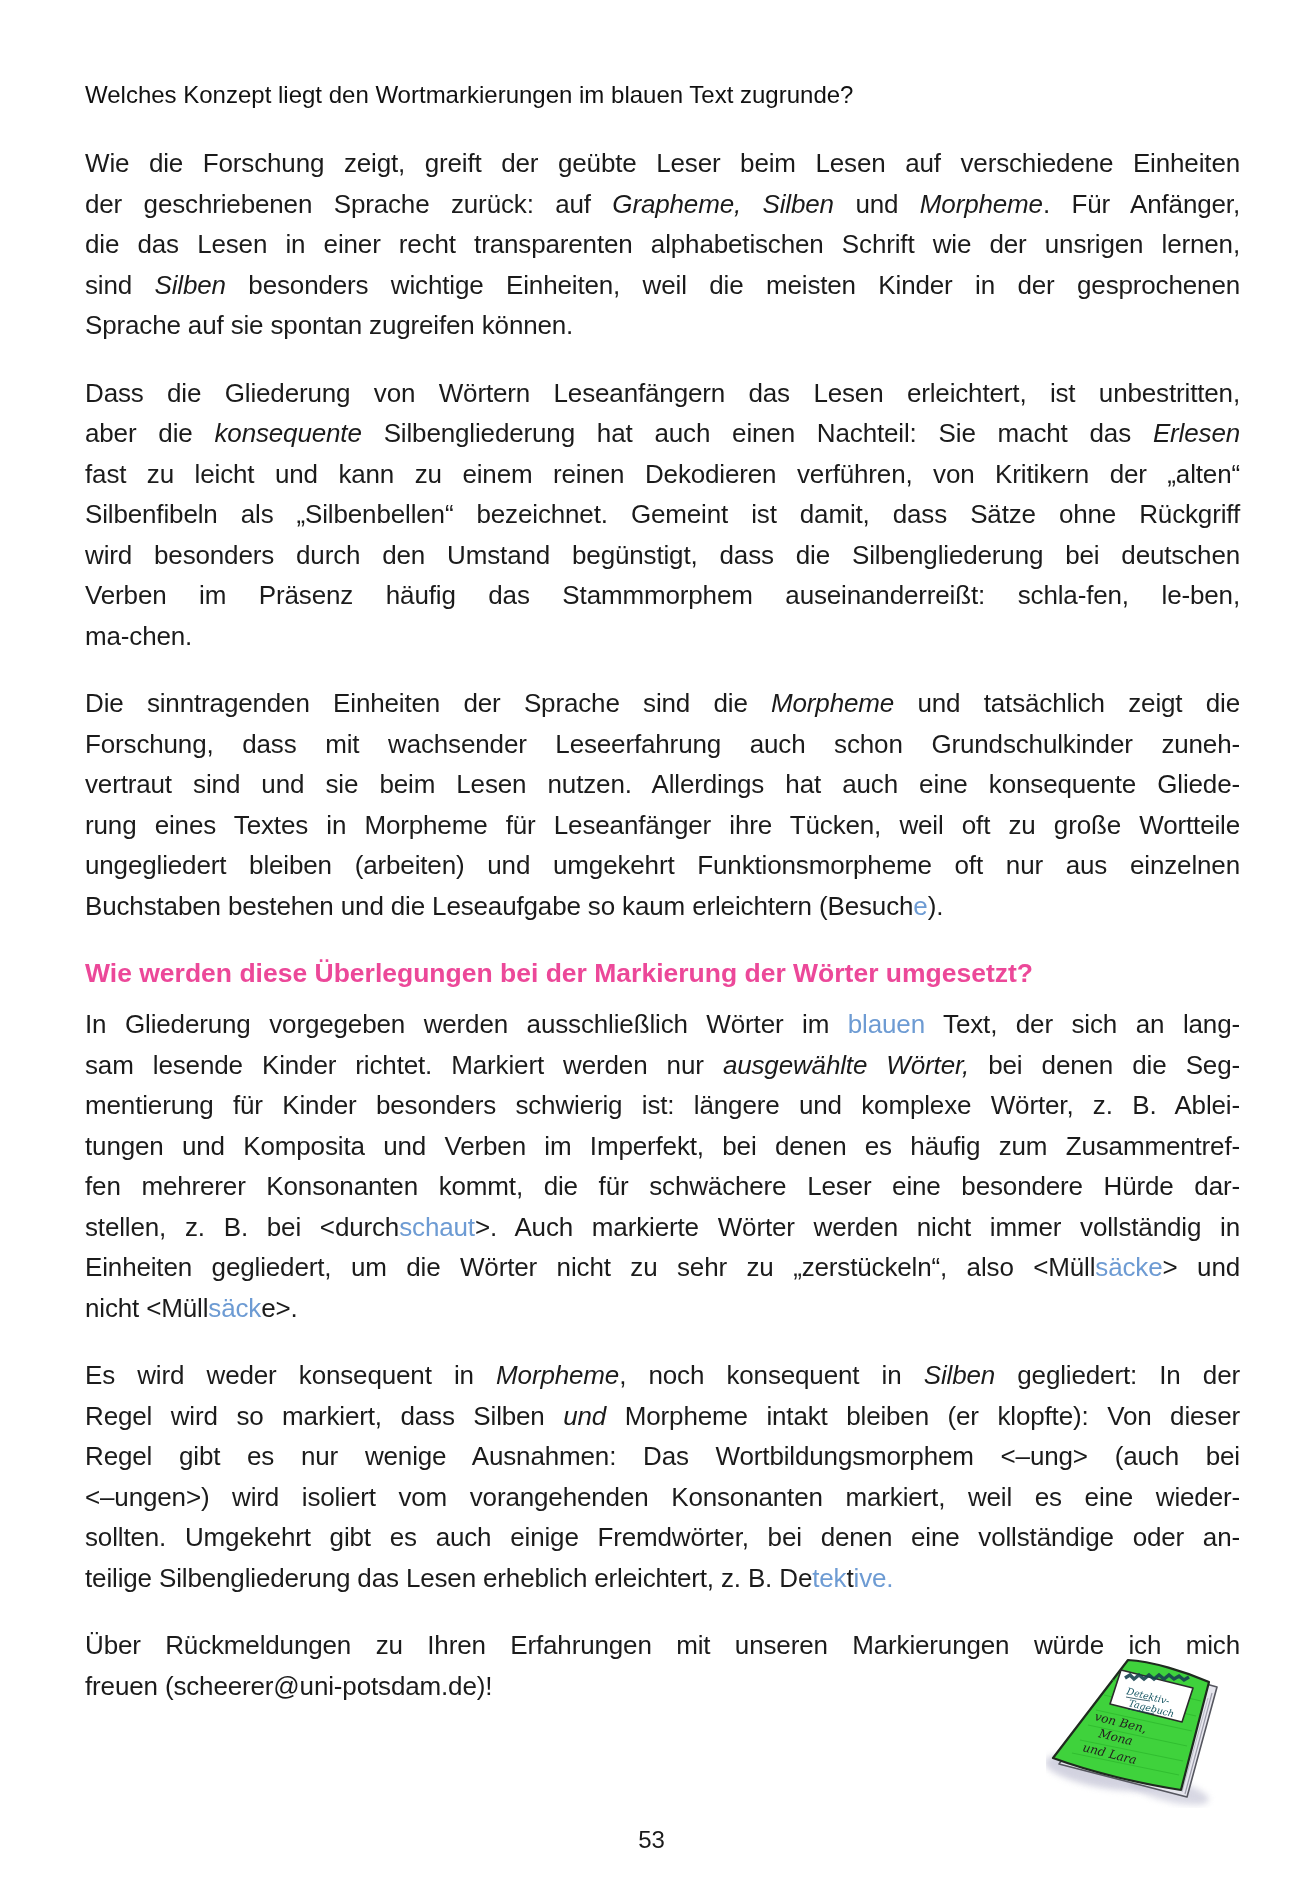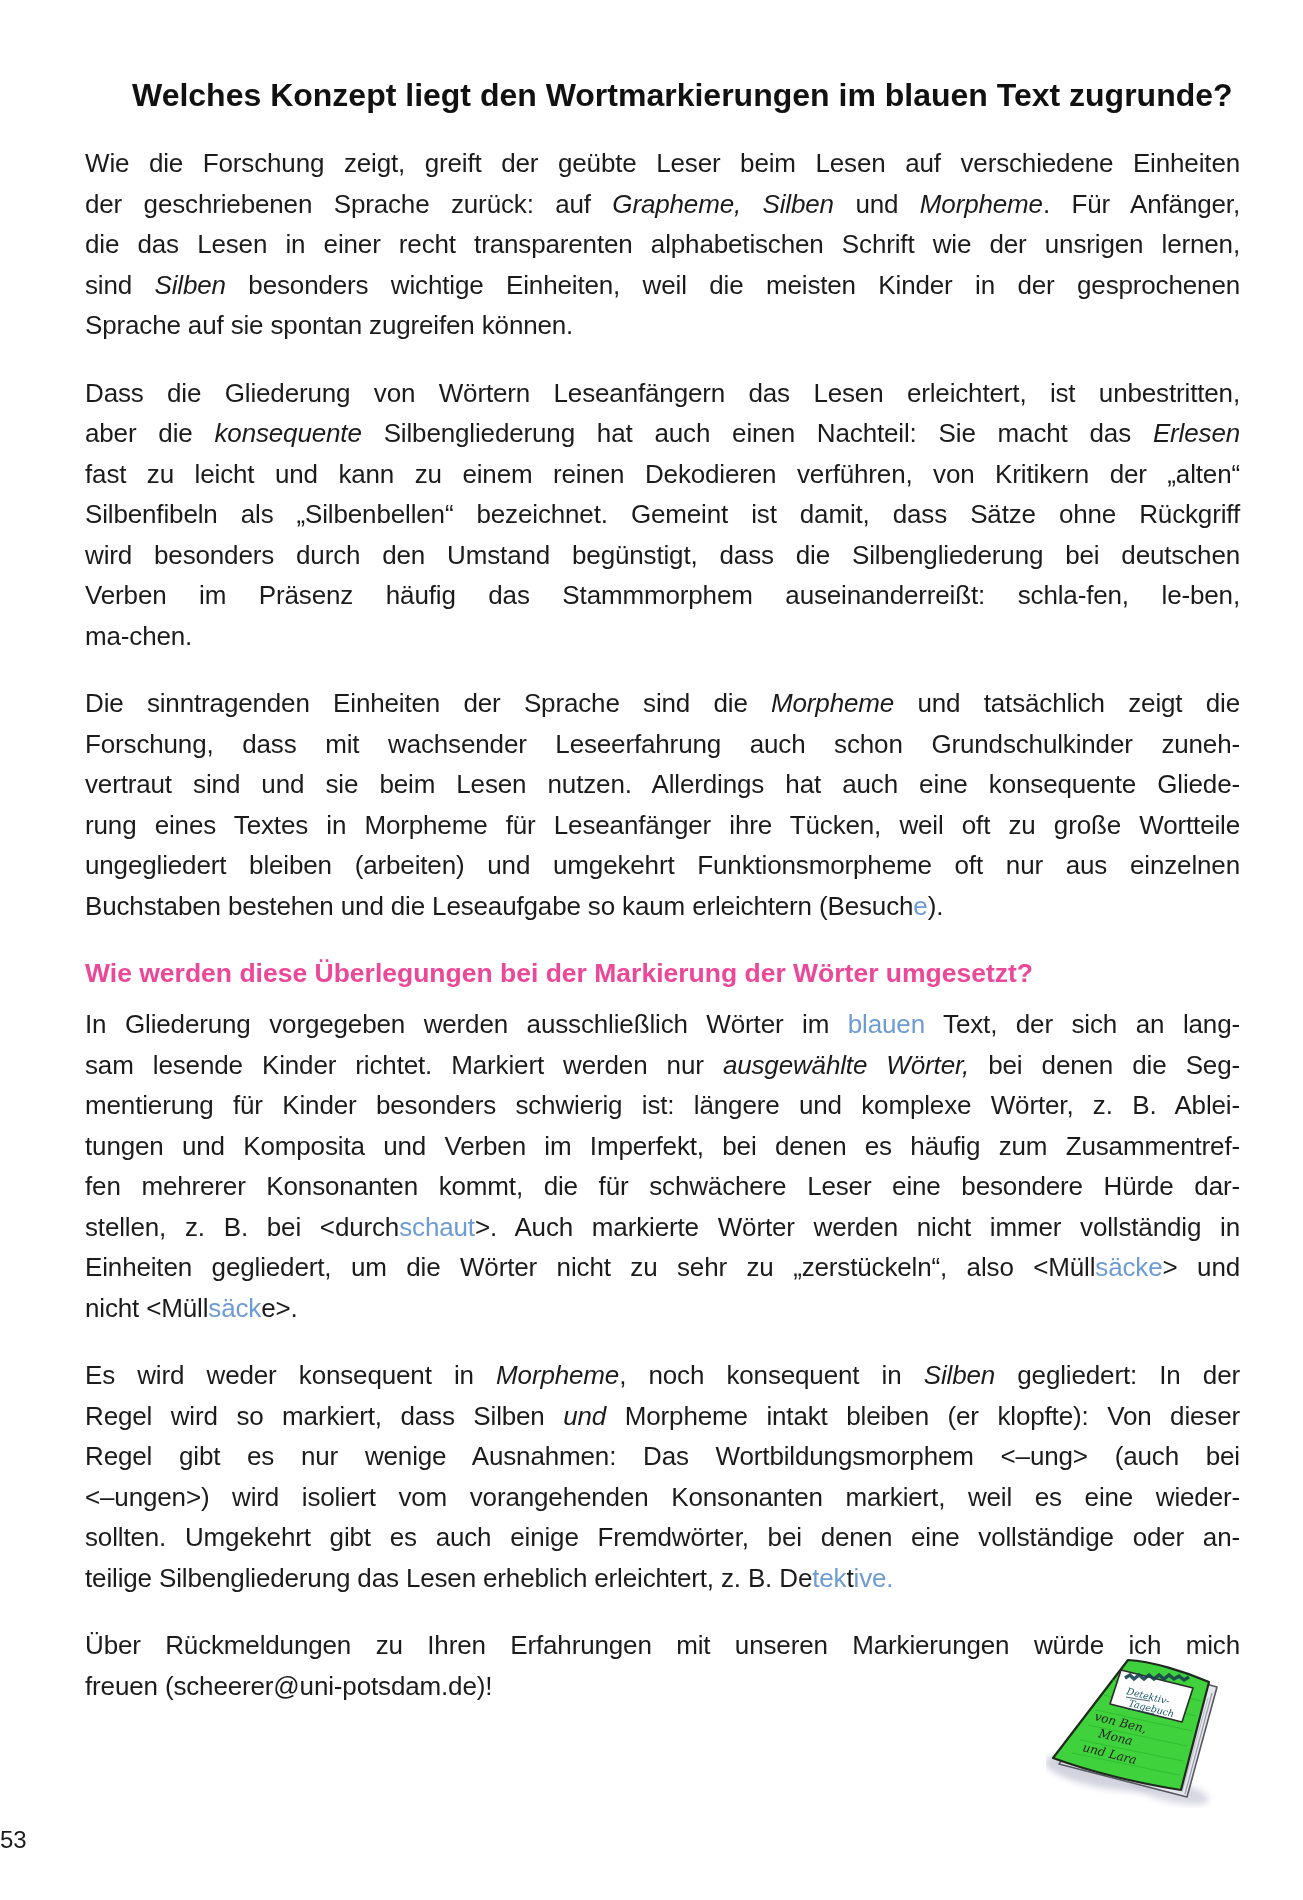--- a/index.html
+++ b/index.html
@@ -6,27 +6,27 @@
   body {
     width:1303px; height:1900px; position:relative; overflow:hidden;
     background:#ffffff; color:#1b1b1b;
     font-family:"Liberation Sans","DejaVu Sans",sans-serif;
   }
   .doc { position:absolute; left:85px; top:74px; width:1155px; }
   .block + .block { margin-top:27px; }
   .block.tight { margin-top:10px; }
   .line { text-align:justify; text-align-last:justify; }
   .line.last { text-align-last:left; }
-  .h1 .line { font-size:32px; font-weight:700; line-height:42px; color:#111; text-align-last:left;margin-left:47px; }
+  .h1 .line { font-size:24px; font-weight:400; line-height:42px; color:#111; text-align-last:left; }
   .h2 .line { font-size:26.5px; font-weight:700; line-height:41px; color:#ec4899; text-align-last:left; }
   .p .line { font-size:26px; line-height:40.5px; letter-spacing:-0.15px; }
   .it { font-style:italic; }
   .blue { color:var(--accent,#6d9bd3); }
   .footer {
-    position:absolute; left:0; width:100%; top:1826px; text-align:left;
+    position:absolute; left:0; width:100%; top:1826px; text-align:center;
     font-size:24px; color:#1b1b1b;
   }
   .notebook { position:absolute; left:1046px; top:1648px; width:180px; height:160px; }
   .hand { font-family:"DejaVu Serif","Liberation Serif",serif; font-style:italic; }
 </style>
 </head>
 <body>
 
 <main class="doc">
     <div class="block h1">

